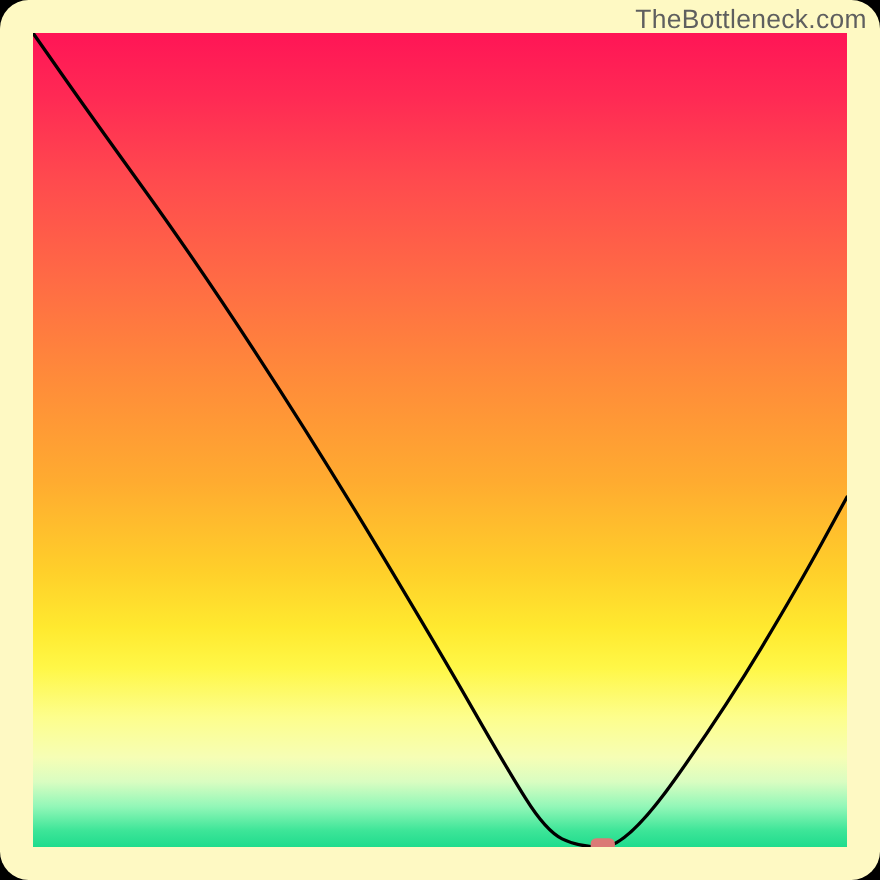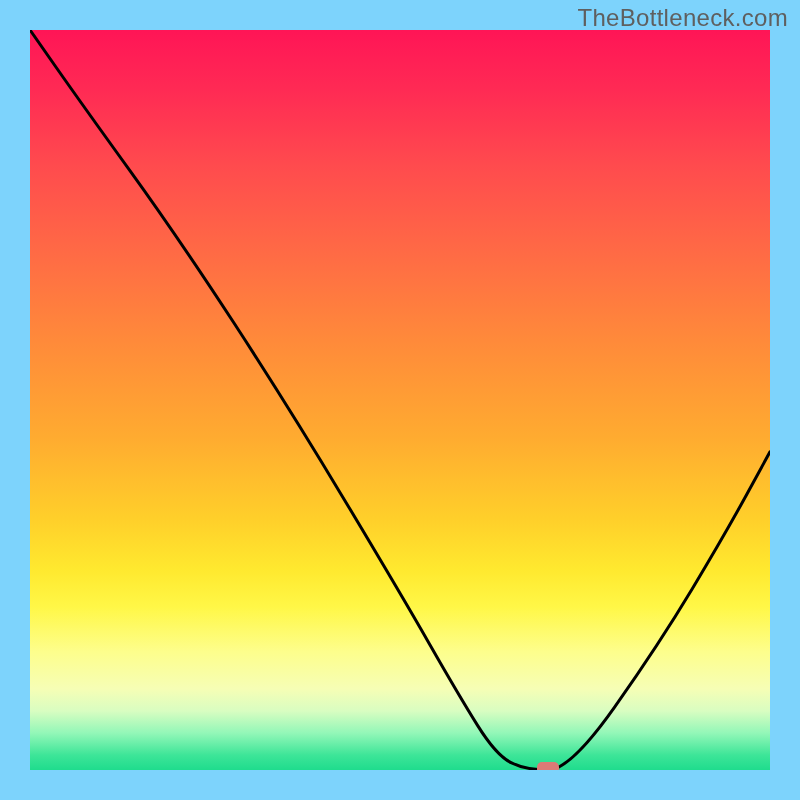--- a/index.html
+++ b/index.html
@@ -8,21 +8,22 @@
     width: 800px;
     height: 800px;
     background: #000;
     font-family: Arial, Helvetica, sans-serif;
     overflow: hidden;
   }
   .outer {
     position: relative;
     width: 800px;
     height: 800px;
-    background: #7dd3fc;
+    background: #fef9c3;
+    border-radius: 26px;
   }
   .watermark {
     position: absolute;
     top: 4px;
     right: 12px;
     color: #5f5f5f;
     font-size: 24px;
     font-weight: 500;
     letter-spacing: 0.3px;
     z-index: 10;

